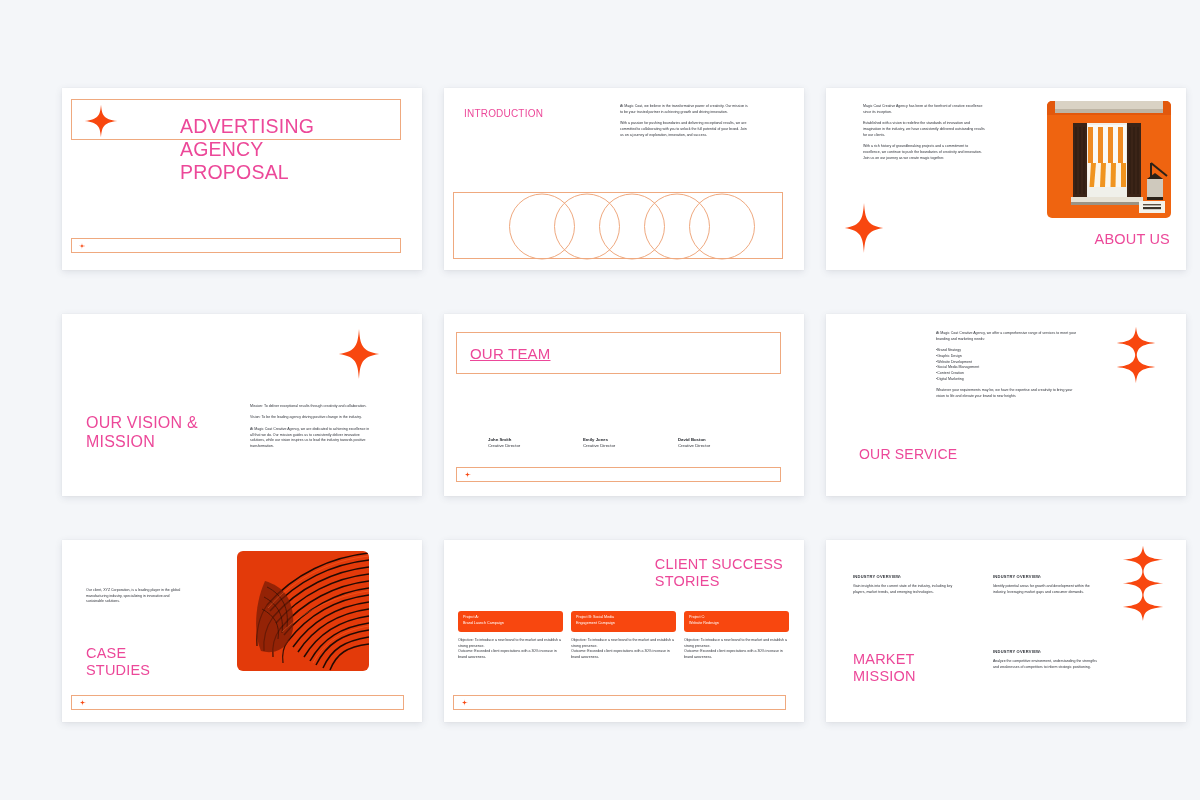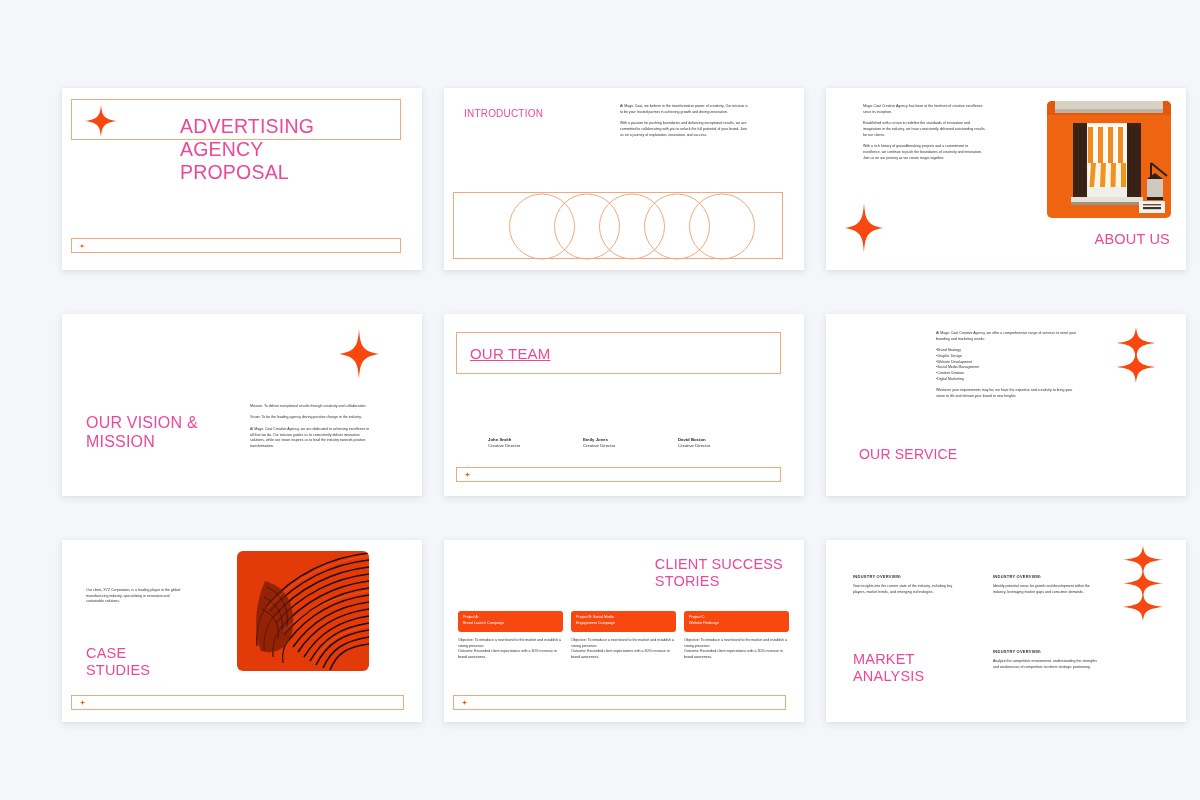--- a/index.html
+++ b/index.html
@@ -387,16 +387,16 @@
       <div class="body-txt">Analyze the competitive environment, understanding the strengths and weaknesses of competitors to inform strategic positioning.</div>
     </div>
     <svg class="star spark" width="42" height="76" viewBox="0 0 100 210" preserveAspectRatio="none">
       <g fill="#f8470f">
         <path d="M50 2 C53 26 56 36 98 41 C56 46 53 56 50 80 C47 56 44 46 2 41 C44 36 47 26 50 2 Z"></path>
         <path d="M50 67 C53 91 56 101 98 106 C56 111 53 121 50 145 C47 121 44 111 2 106 C44 101 47 91 50 67 Z"></path>
         <path d="M50 132 C53 156 56 166 98 171 C56 176 53 186 50 210 C47 186 44 176 2 171 C44 166 47 156 50 132 Z"></path>
       </g>
     </svg>
     <div class="ttl">MARKET
-ANALYSIS</div>
+MISSION</div>
   </div>
 
 </div>
 
 </body></html>

